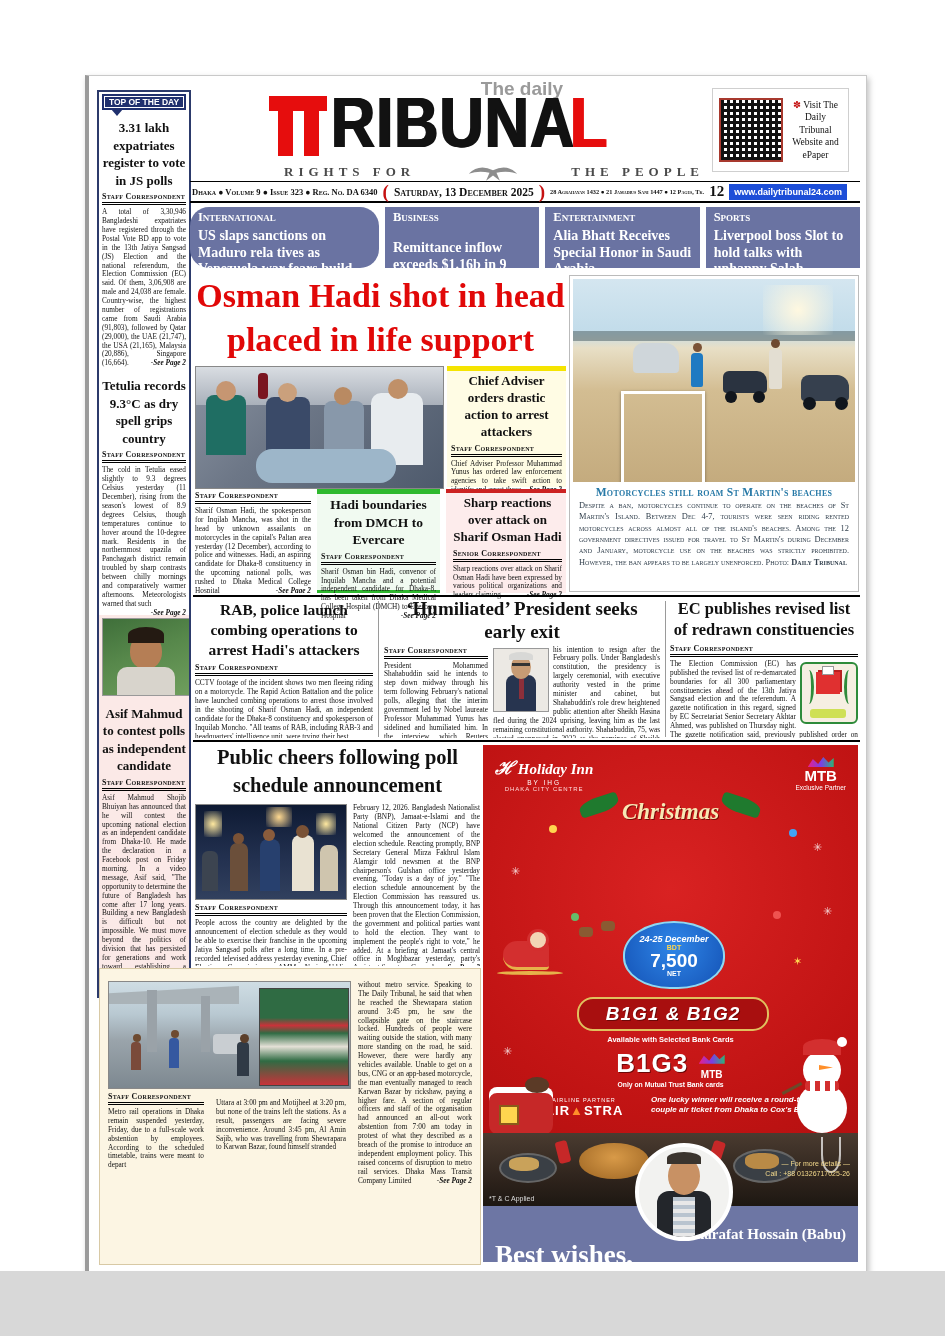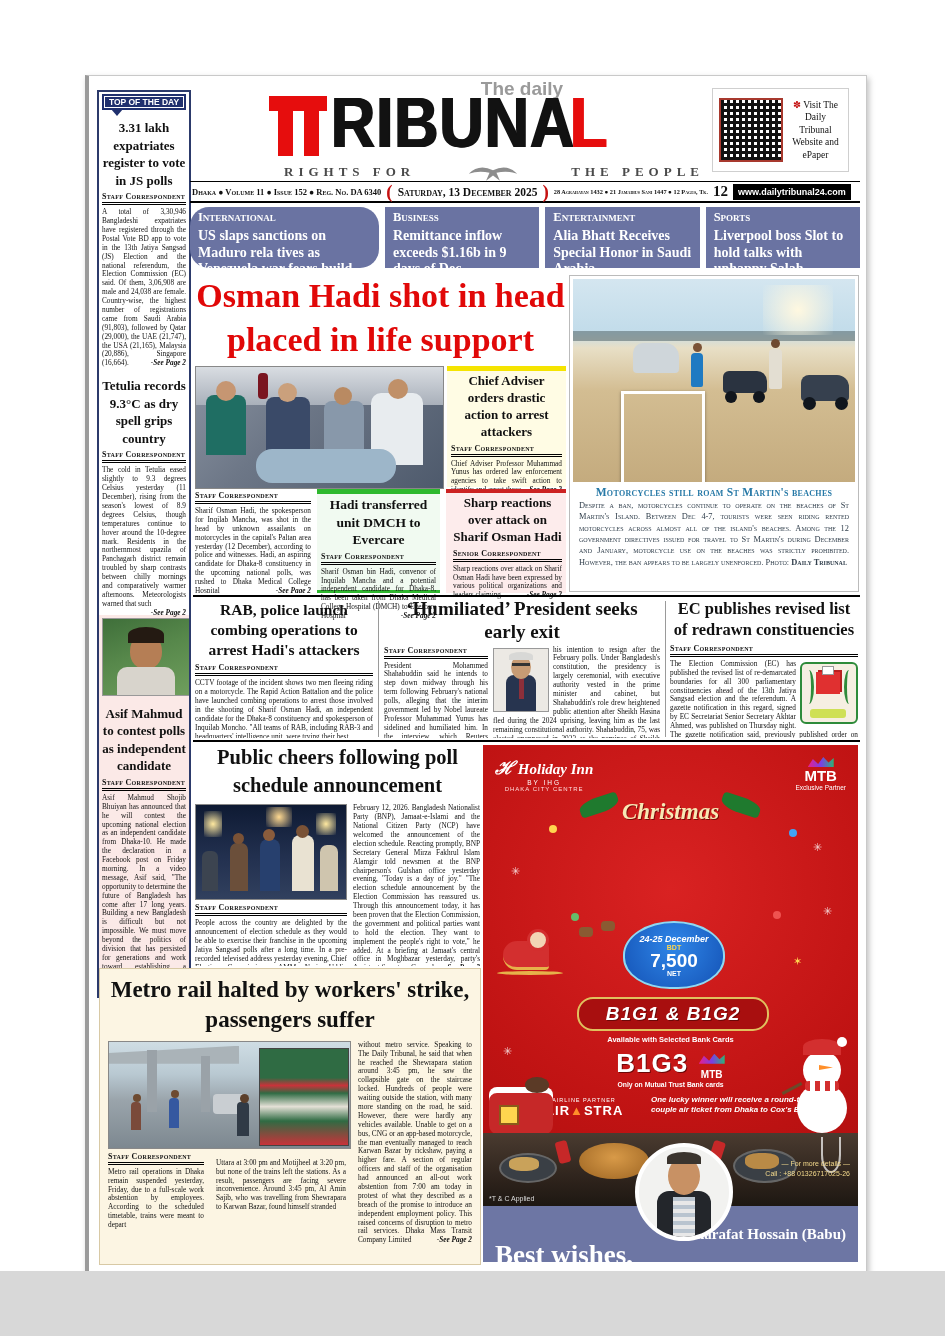--- a/index.html
+++ b/index.html
@@ -31,21 +31,21 @@
                 letter-spacing:1px;transform:scale(1.02,1.18);transform-origin:left bottom;
                 text-shadow:1px 0 currentColor,2px 0 currentColor;}
   .tagline{font-weight:bold;font-size:13px;letter-spacing:5px;color:#4a4a4a;}
   .qrbox{border:1px solid #cfcfcf;display:flex;align-items:center;gap:6px;padding:8px 6px;box-sizing:border-box;}
   .qr{width:60px;height:60px;border:2px solid #a8392e;background:
       repeating-linear-gradient(0deg,#111 0 3px,transparent 3px 6px),
       repeating-linear-gradient(90deg,#111 0 3px,#fff 3px 6px);}
   .dateline{border-top:1.5px solid #000;border-bottom:2.5px solid #000;display:flex;align-items:center;
             gap:5px;font-variant:small-caps;font-weight:bold;box-sizing:border-box;padding:0 2px;}
   .redparen{color:#c51111;font-size:19px;font-weight:bold;line-height:14px;}
-  .webbox{background:#000000;color:#fff;font-family:"Liberation Sans",sans-serif;font-variant:normal;
+  .webbox{background:#1d4ed8;color:#fff;font-family:"Liberation Sans",sans-serif;font-variant:normal;
           font-size:9px;font-weight:bold;padding:3px 5px;}
   
   .teaser{background:#6a73a2;color:#fff;padding:4px 8px 3px;box-sizing:border-box;display:flex;flex-direction:column;}
   .teaser .sec{font-variant:small-caps;font-weight:bold;font-size:12.5px;line-height:1.1;}
   .teaser .thl{font-weight:bold;font-size:14px;line-height:1.2;margin-top:3px;}
   .teaser .pg{font-style:italic;font-weight:bold;font-size:8px;text-align:right;margin-top:auto;}
   
   .cbox{box-sizing:border-box;padding:2px 4px 3px;}
   .yellowbox{background:#fffce4;border-top:5px solid #f5e400;}
   .greenbox{background:#f1faf1;border-top:5px solid #2eb82e;border-bottom:3px solid #2eb82e;}
@@ -141,36 +141,36 @@
 
   <div class="abs" style="left:284px;top:161px;width:420px;display:flex;align-items:center;justify-content:space-between;">
     <span class="tagline">RIGHTS FOR</span>
     <svg width="52" height="22" viewBox="0 0 60 24">
       <path d="M2 14 Q14 2 30 10 Q46 2 58 14 Q46 10 34 13 L38 22 L30 16 L22 22 L26 13 Q14 10 2 14 Z" fill="#8d8d8d"></path>
     </svg>
     <span class="tagline">THE PEOPLE</span>
   </div>
 
   <div class="abs dateline" style="left:190px;top:181px;width:670px;height:22px;">
-    <span style="font-size:8.5px;">Dhaka ● Volume 11 ● Issue 152 ● Reg. No. DA 6340</span>
+    <span style="font-size:8.5px;">Dhaka ● Volume 9 ● Issue 323 ● Reg. No. DA 6340</span>
     <span class="redparen">(</span>
     <span style="font-size:11.5px;">Saturday, 13 December 2025</span>
     <span class="redparen">)</span>
     <span style="font-size:6.3px;">28 Agrahayan 1432 ● 21 Jamadius Sani 1447 ● 12 Pages, Tk.</span>
     <span style="font-size:15px;font-variant:normal;">12</span>
     <span class="webbox">www.dailytribunal24.com</span>
   </div>
 
   <div class="abs" style="left:190px;top:207px;width:670px;height:61px;display:flex;gap:6px;">
     <div class="teaser" style="flex:1.25;border-radius:19px;">
       <div class="sec">International</div>
       <div class="thl">US slaps sanctions on Maduro rela tives as Venezuela war fears build</div>
       <div class="pg">Page-08</div>
     </div>
-    <div class="teaser" style="flex:1;">
+    <div class="teaser" style="flex:1;gap:12px;">
       <div class="sec">Business</div>
       <div class="thl">Remittance inflow exceeds $1.16b in 9 days of Dec</div>
       <div class="pg">Page-3</div>
     </div>
     <div class="teaser" style="flex:1;">
       <div class="sec">Entertainment</div>
       <div class="thl">Alia Bhatt Receives Special Honor in Saudi Arabia</div>
       <div class="pg">Page-9</div>
     </div>
     <div class="teaser" style="flex:1;">
@@ -201,21 +201,21 @@
     <div class="byline">Staff Correspondent</div>
     <p class="jbody" style="margin:0"><span>Chief Adviser Professor Muhammad Yunus has ordered law enforcement agencies to take swift action to identify and arrest those</span> <span class="more">-See Page 2</span></p>
   </div>
 
   <div class="abs" style="left:195px;top:491px;width:116px;height:102px;overflow:hidden;">
     <div class="byline" style="margin-top:0;">Staff Correspondent</div>
     <p class="jbody" style="margin:0"><span>Sharif Osman Hadi, the spokesperson for Inqilab Mancha, was shot in the head by unknown assailants on motorcycles in the capital's Paltan area yesterday (12 December), according to police and witnesses. Hadi, an aspiring candidate for Dhaka-8 constituency in the upcoming national polls, was rushed to Dhaka Medical College Hospital</span> <span class="more">-See Page 2</span></p>
   </div>
 
   <div class="abs cbox greenbox" style="left:317px;top:489px;width:123px;height:104px;">
-    <div class="bhl" style="font-size:13.5px;">Hadi transferred unit DMCH to Evercare</div>
+    <div class="bhl" style="font-size:13.5px;">Hadi boundaries from DMCH to Evercare</div>
     <div class="byline">Staff Correspondent</div>
     <p class="jbody" style="margin:0"><span>Sharif Osman bin Hadi, convenor of Inquilab Mancha and a potential independent candidate for Dhaka-8, has been taken from Dhaka Medical College Hospital (DMCH) to Evercare Hospital</span> <span class="more">-See Page 2</span></p>
   </div>
 
   <div class="abs cbox redtopbox" style="left:446px;top:489px;width:120px;height:104px;">
     <div class="bhl">Sharp reactions over attack on Sharif Osman Hadi</div>
     <div class="byline">Senior Correspondent</div>
     <p class="jbody" style="margin:0"><span>Sharp reactions over attack on Sharif Osman Hadi have been expressed by various political organizations and leaders claiming</span> <span class="more">-See Page 2</span></p>
   </div>
 
@@ -306,21 +306,20 @@
         <div class="byline">Staff Correspondent</div>
         <p class="jbody" style="margin:0">People across the country are delighted by the announcement of election schedule as they would be able to exercise their franchise in the upcoming Jatiya Sangsad polls after a long time.  In a pre-recorded televised address yesterday evening, Chief Election Commissioner AMM Nasir Uddin announced that the 13th Jatiya Sangsad polls and the July Charter referendum would be held on</p>
       </div>
       <div style="flex:1;">
         <p class="jbody" style="margin:0"><span>February 12, 2026. Bangladesh Nationalist Party (BNP), Jamaat-e-Islami and the National Citizen Party (NCP) have welcomed the announcement of the election schedule. Reacting promptly, BNP Secretary General Mirza Fakhrul Islam Alamgir told newsmen at the BNP chairperson's Gulshan office yesterday evening, "Today is a day of joy." "The election schedule announcement by the Election Commission has reassured us. Through this announcement today, it has been proven that the Election Commission, the government and political parties want to hold the election. They want to implement the people's right to vote," he added. At a briefing at Jamaat's central office in Moghbazar yesterday, party's Assistant Secretary General</span> <span class="more">-See Page 2</span></p>
       </div>
     </div>
   </div>
 
   <div class="abs metrobox" style="left:99px;top:968px;width:382px;height:297px;overflow:hidden;">
-    <div class="hl" style="font-size:23px;line-height:1.3;">Metro rail halted by workers' strike, passengers suffer</div>
     <div style="display:flex;gap:7px;margin-top:6px;">
       <div style="width:243px;">
         <div class="photo" style="width:241px;height:106px;background:linear-gradient(180deg,#cfdde4 0%,#b9c9d2 30%,#9aa4ab 55%,#7d8890 100%);border:1px solid #888;">
           <div class="abs" style="left:0;top:4px;width:130px;height:18px;background:#aab3b8;clip-path:polygon(0 40%,100% 0,100% 100%,0 100%);"></div>
           <div class="abs" style="left:38px;top:8px;width:10px;height:62px;background:#9aa2a8;"></div>
           <div class="abs" style="left:92px;top:14px;width:9px;height:56px;background:#9aa2a8;"></div>
           <div class="abs" style="left:150px;top:6px;width:88px;height:96px;background:linear-gradient(180deg,#2f6b43 0%,#2f6b43 30%,#c8333a 38%,#2f6b43 46%,#e4e0d6 60%,#2f6b43 75%,#c8333a 100%);border:1px solid #444;"></div>
           <div class="abs" style="left:104px;top:52px;width:34px;height:20px;background:#c9ced2;border-radius:4px;"></div>
           <div class="abs" style="left:60px;top:56px;width:10px;height:30px;background:#3558a0;border-radius:4px 4px 0 0;"></div>
           <div class="abs figure-head" style="left:62px;top:48px;width:8px;height:8px;background:#6e4a30;"></div>

